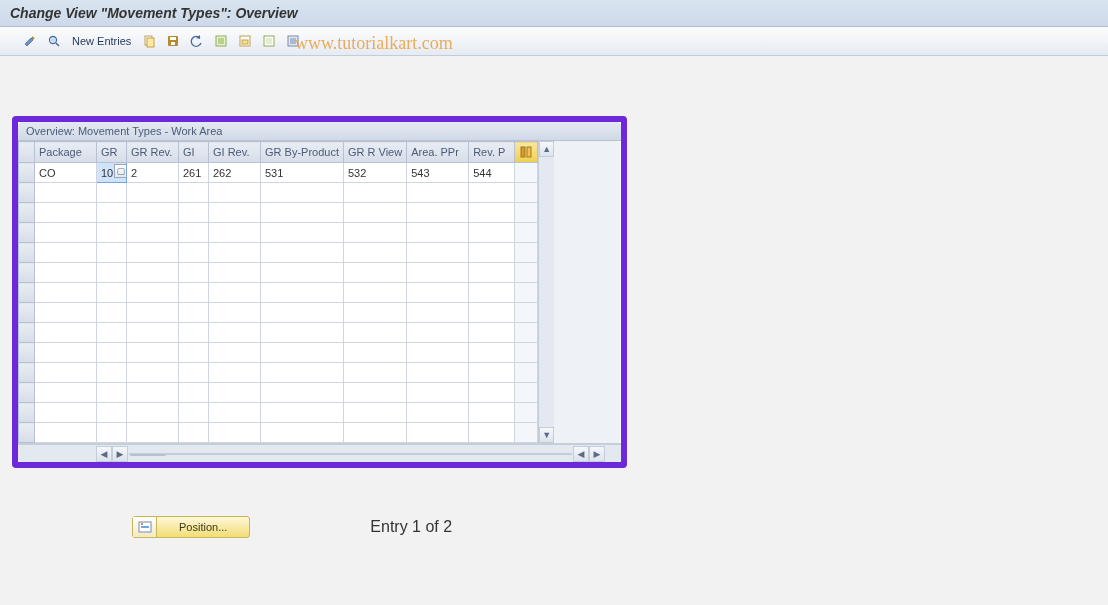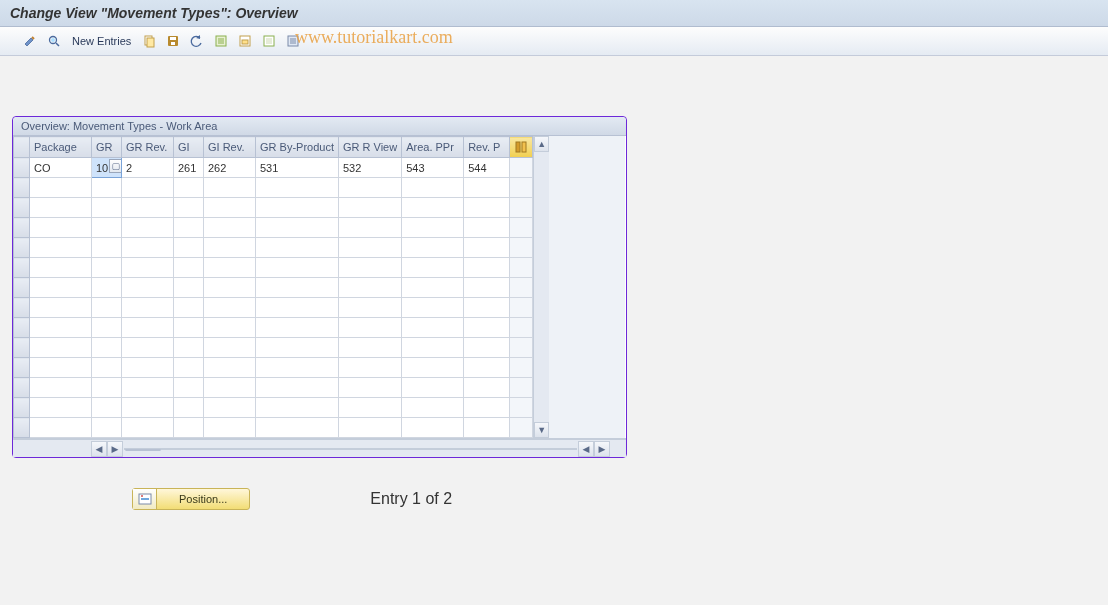--- a/index.html
+++ b/index.html
@@ -37,33 +37,33 @@
       display: inline-flex; align-items: center; justify-content: center;
       border: 1px solid transparent;
       border-radius: 2px;
       cursor: pointer;
     }
     .toolbar .new-entries {
       cursor: pointer; padding: 2px 4px; color:#2a3a5a;
     }
     .watermark {
       position: absolute;
-      left: 295px; top: 0;
+      left: 295px; top: 6px;
       font-size: 18px;
       color: #e9a041;
       font-family: Georgia, serif;
       opacity: 0.85;
     }
     .content {
       padding: 60px 0 0 12px;
     }
     .panel {
       width: 615px;
       background: #eef2f7;
-      border: 1px solid #6d28d9;
+      border: 6px solid #6d28d9;
       border-radius: 4px;
       box-shadow: inset 0 0 0 1px #fff;
     }
     .panel-title {
       background: linear-gradient(to bottom, #e3eaf3 0%, #d0d9e6 100%);
       border-bottom: 1px solid #b7c1d3;
       color: #4a5a78;
       padding: 3px 8px;
       font-size: 11px;
       border-radius: 4px 4px 0 0;
@@ -138,21 +138,21 @@
     .hscroll-row .hs-arrow {
       width:16px;height:16px;display:flex;align-items:center;justify-content:center;
       background: linear-gradient(to bottom, #f5f7fb, #dde3ec);
       border:1px solid #c4cdda; font-size:9px; color:#5a6a88; cursor:pointer;
     }
     .hscroll-row .hs-track { flex:1; background:#e4e9f1; border:1px solid #c4cdda; margin:0 1px; position:relative; }
     .hscroll-row .hs-thumb { position:absolute; left:0; top:0; bottom:0; width:36px; background:linear-gradient(to bottom,#f2f5fa,#d6dde9); border:1px solid #b7c1d3; border-radius:2px; }
     .hscroll-row .corner { width:16px; }
 
     .footer-area {
-      margin-top: 30px;
+      margin-top: 48px;
       display:flex; align-items:center; gap: 120px;
       padding-left: 120px;
     }
     .pos-button {
       display:flex; align-items:center;
       background: linear-gradient(to bottom, #fff7da 0%, #f2dd75 100%);
       border: 1px solid #c9b458;
       border-radius: 3px;
       height: 22px;
       cursor:pointer;

